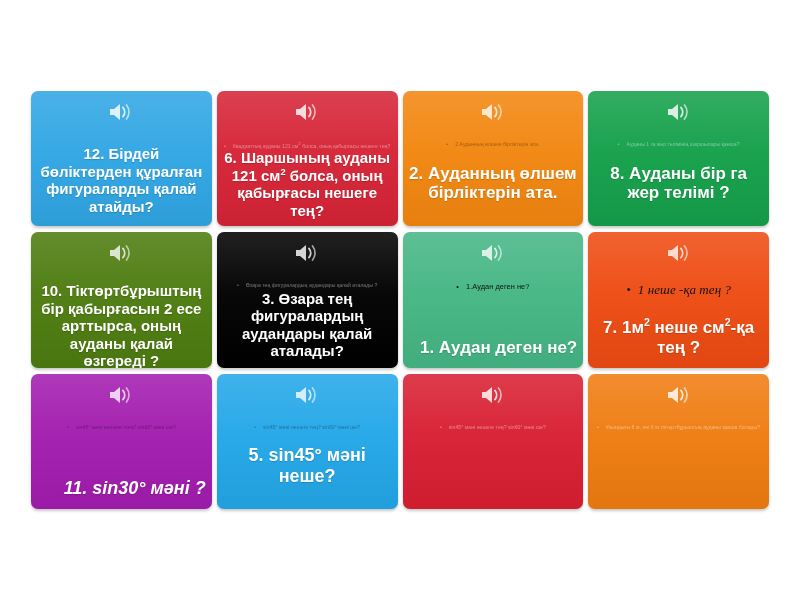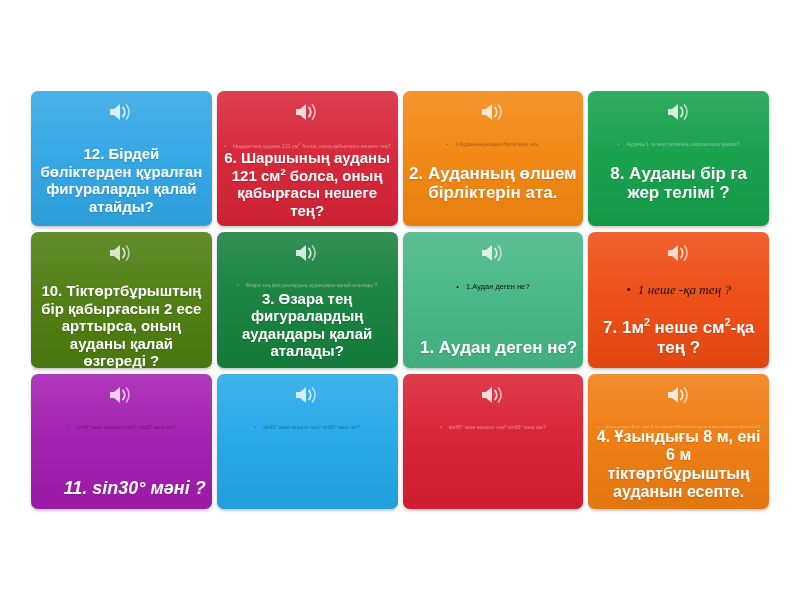--- a/index.html
+++ b/index.html
@@ -173,21 +173,21 @@
           <path d="M2 8 h4 L12 3 v16 L6 14 H2 Z" fill="rgba(255,255,255,0.78)"></path>
           <path d="M15 6.5 a7 7 0 0 1 0 9" stroke="rgba(255,255,255,0.78)" stroke-width="1.9" fill="none" stroke-linecap="round"></path>
           <path d="M18.5 4 a11 11 0 0 1 0 14" stroke="rgba(255,255,255,0.78)" stroke-width="1.7" fill="none" stroke-linecap="round" opacity="0.75"></path>
         </svg>
       </div>
       <div class="subtext sub-faint-dark"><span class="bullet">•</span>Тіктөртбұрыштың бір қабырғасын 2 есе арттырса, оның ауданы қалай өзгереді ?</div>
       <div class="headline fs-15 align-center">
         <span>10. Тіктөртбұрыштың бір қабырғасын 2 есе арттырса, оның ауданы қалай өзгереді ?</span>
       </div>
     </div>
-    <div class="card" style="background: #15803d;">
+    <div class="card" style="background: #000000;">
       <div class="speaker">
         <svg viewBox="0 0 26 22" aria-hidden="true">
           <path d="M2 8 h4 L12 3 v16 L6 14 H2 Z" fill="rgba(255,255,255,0.82)"></path>
           <path d="M15 6.5 a7 7 0 0 1 0 9" stroke="rgba(255,255,255,0.82)" stroke-width="1.9" fill="none" stroke-linecap="round"></path>
           <path d="M18.5 4 a11 11 0 0 1 0 14" stroke="rgba(255,255,255,0.82)" stroke-width="1.7" fill="none" stroke-linecap="round" opacity="0.75"></path>
         </svg>
       </div>
       <div class="subtext sub-faint"><span class="bullet">•</span>Өзара тең фигуралардың аудандары қалай аталады ?</div>
       <div class="headline fs-15 align-center">
         <span>3. Өзара тең фигуралардың аудандары қалай аталады?</span>
@@ -234,37 +234,37 @@
     </div>
     <div class="card" style="background: rgb(35, 167, 232);">
       <div class="speaker">
         <svg viewBox="0 0 26 22" aria-hidden="true">
           <path d="M2 8 h4 L12 3 v16 L6 14 H2 Z" fill="rgba(255,255,255,0.78)"></path>
           <path d="M15 6.5 a7 7 0 0 1 0 9" stroke="rgba(255,255,255,0.78)" stroke-width="1.9" fill="none" stroke-linecap="round"></path>
           <path d="M18.5 4 a11 11 0 0 1 0 14" stroke="rgba(255,255,255,0.78)" stroke-width="1.7" fill="none" stroke-linecap="round" opacity="0.75"></path>
         </svg>
       </div>
       <div class="subtext sub-faint-dark"><span class="bullet">•</span>sin45° мәні нешеге тең? sin60° мәні ше?</div>
+      <div class="headline fs-18 align-center">
+        <span>5. sin45° мәні неше?</span>
+      </div>
     </div>
     <div class="card" style="background: rgb(216, 31, 50);">
       <div class="speaker">
         <svg viewBox="0 0 26 22" aria-hidden="true">
           <path d="M2 8 h4 L12 3 v16 L6 14 H2 Z" fill="rgba(255,255,255,0.82)"></path>
           <path d="M15 6.5 a7 7 0 0 1 0 9" stroke="rgba(255,255,255,0.82)" stroke-width="1.9" fill="none" stroke-linecap="round"></path>
           <path d="M18.5 4 a11 11 0 0 1 0 14" stroke="rgba(255,255,255,0.82)" stroke-width="1.7" fill="none" stroke-linecap="round" opacity="0.75"></path>
         </svg>
       </div>
       <div class="subtext sub-faint"><span class="bullet">•</span>sin45° мәні нешеге тең? sin60° мәні ше?</div>
     </div>
     <div class="card" style="background: rgb(239, 124, 16);">
       <div class="speaker">
         <svg viewBox="0 0 26 22" aria-hidden="true">
           <path d="M2 8 h4 L12 3 v16 L6 14 H2 Z" fill="rgba(255,255,255,0.82)"></path>
           <path d="M15 6.5 a7 7 0 0 1 0 9" stroke="rgba(255,255,255,0.82)" stroke-width="1.9" fill="none" stroke-linecap="round"></path>
           <path d="M18.5 4 a11 11 0 0 1 0 14" stroke="rgba(255,255,255,0.82)" stroke-width="1.7" fill="none" stroke-linecap="round" opacity="0.75"></path>
         </svg>
       </div>
       <div class="subtext sub-faint"><span class="bullet">•</span>Ұзындығы 8 м, ені 6 м тіктөртбұрыштың ауданы қанша болады?</div>
-      <div class="headline fs-16 align-center">
-        <span>4. Ұзындығы 8 м, ені 6 м тіктөртбұрыштың ауданын есепте.</span>
-      </div>
     </div>
   </div>
 
 </body></html>

